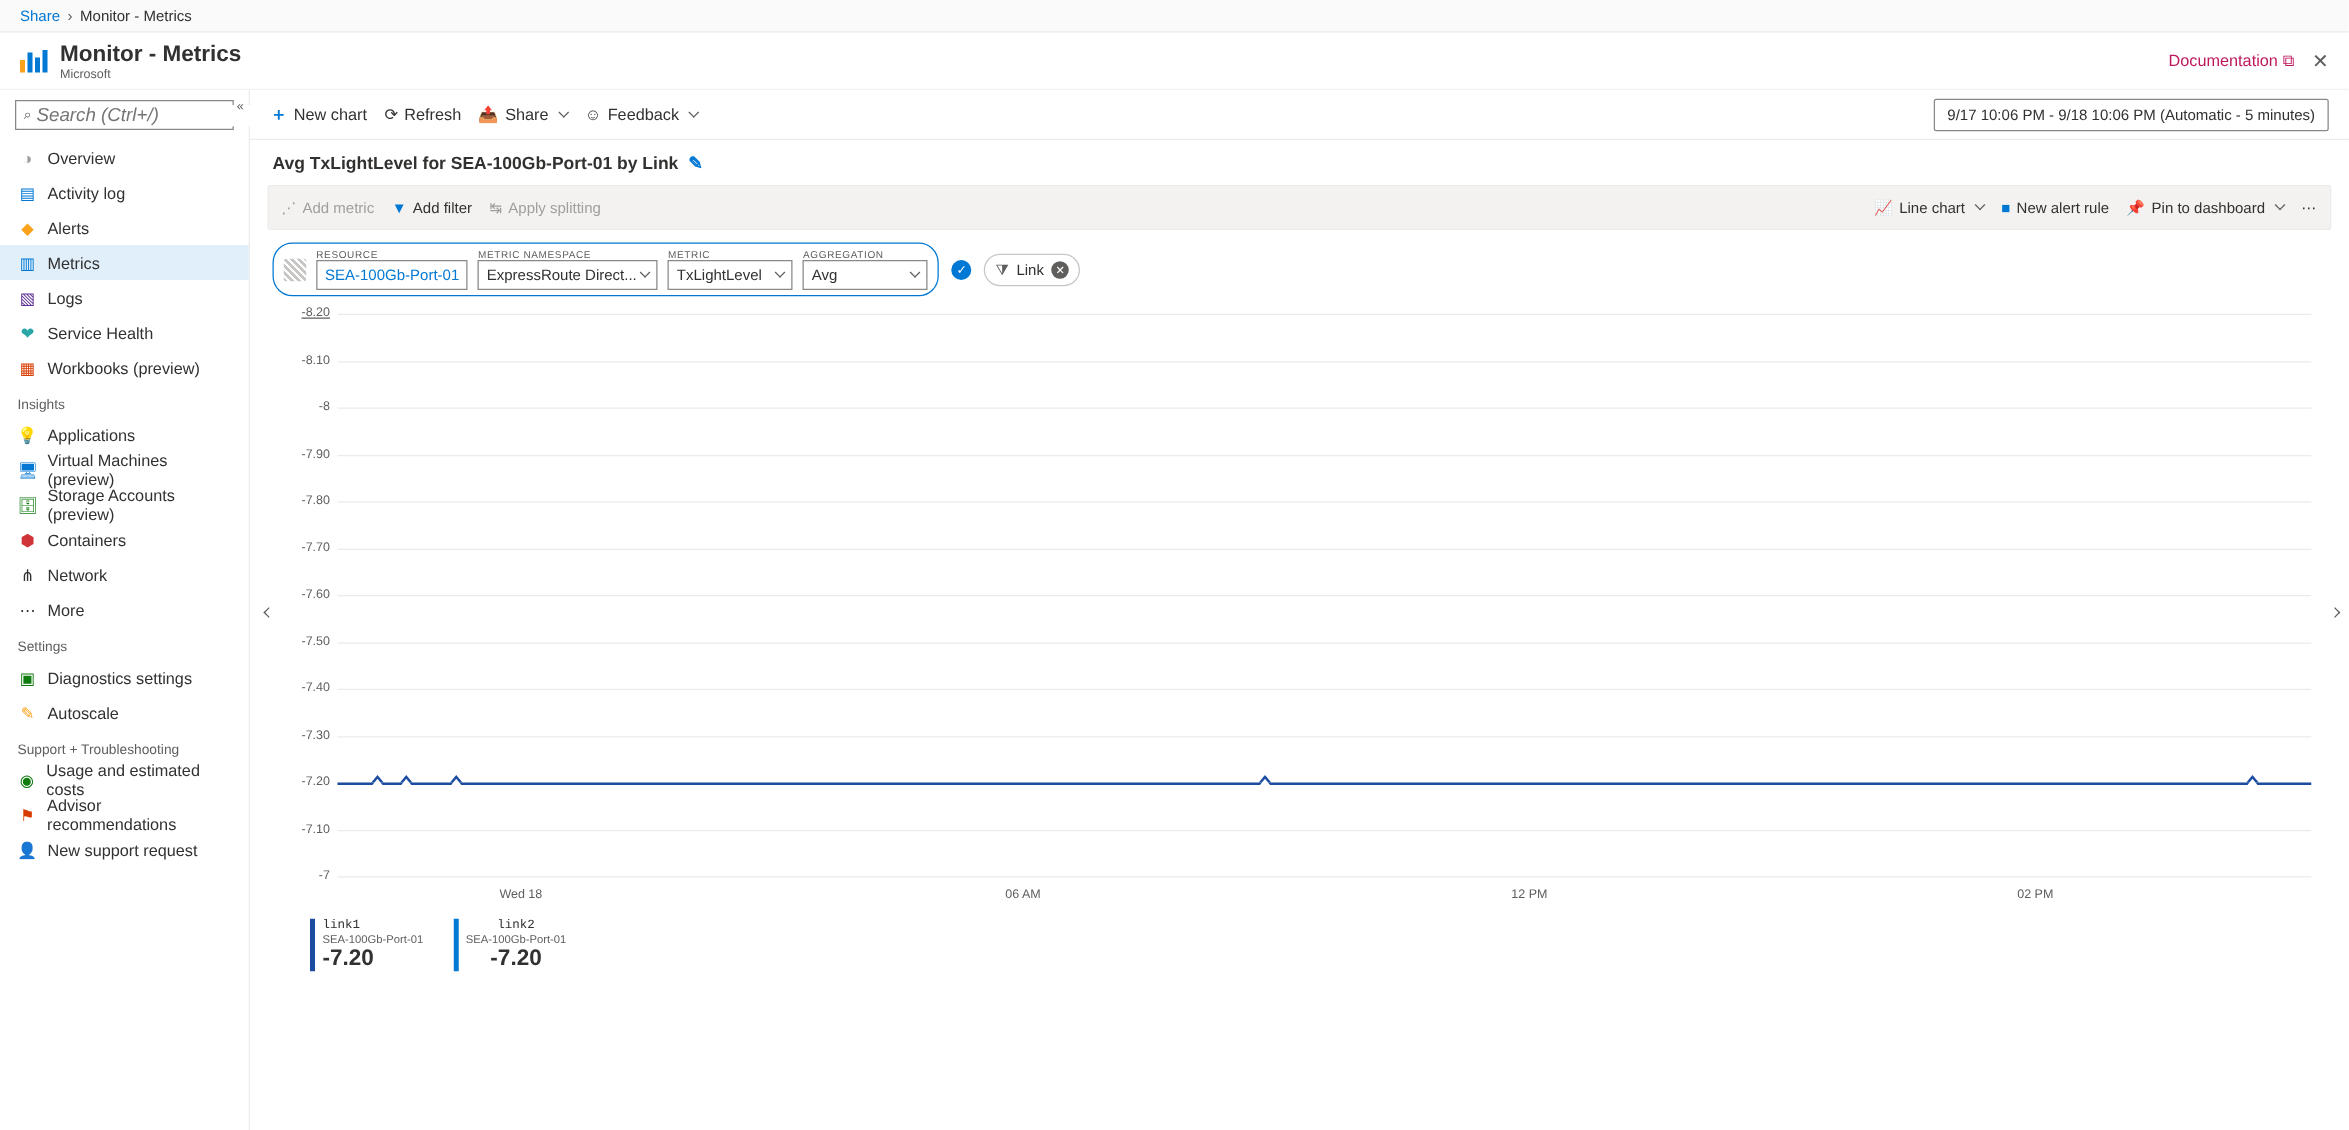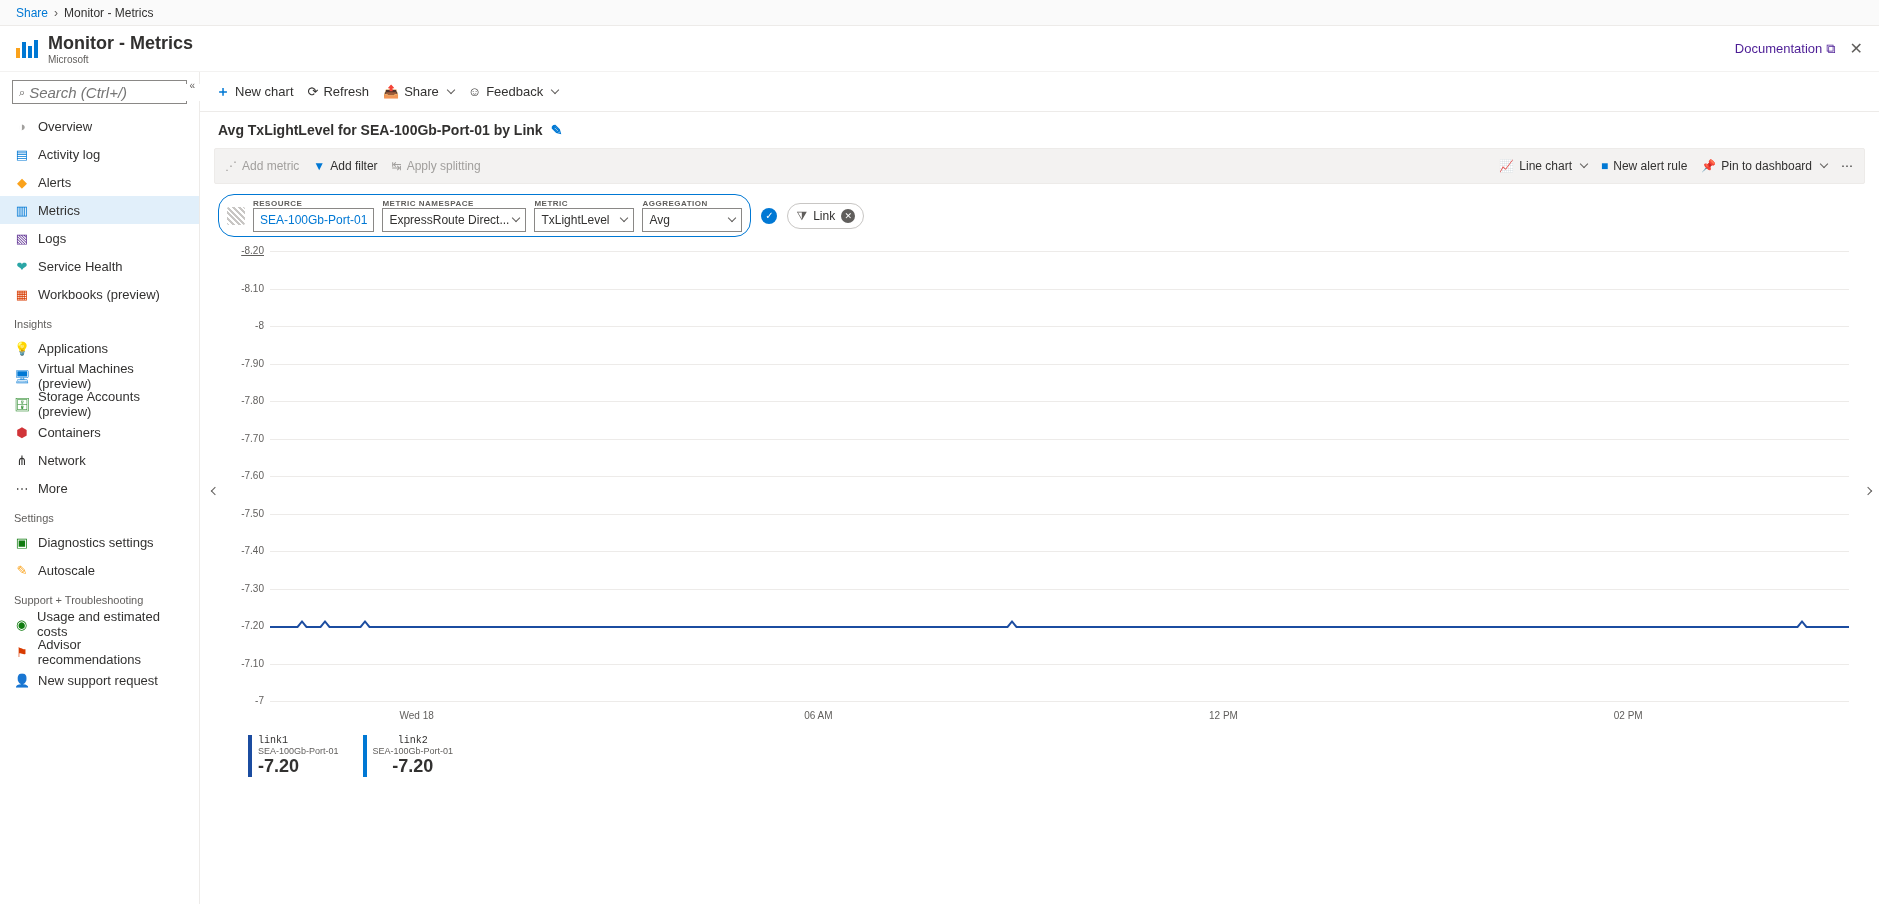--- a/index.html
+++ b/index.html
@@ -14,21 +14,21 @@
   .crumb .sep { margin:0 6px; color:#605e5c; }
 
   
   .titlebar { height:46px; display:flex; align-items:center; padding:0 16px; border-bottom:1px solid #f3f2f1; }
   .titlebar .bars { display:inline-flex; align-items:flex-end; margin-right:8px; }
   .titlebar .bars span { width:4px; margin-right:2px; background:#0078d4; }
   .titlebar .bars span.o { background:#faa21b; }
   .titlebar h1 { font-size:18px; font-weight:600; }
   .titlebar .sub { font-size:10px; color:#605e5c; }
   .titlebar .right { margin-left:auto; display:flex; align-items:center; gap:14px; }
-  .titlebar .right a { color:#4c1d95; text-decoration:none; font-size:13px; display:inline-flex; align-items:center; gap:4px; }
+  .titlebar .right a { color:#be185d; text-decoration:none; font-size:13px; display:inline-flex; align-items:center; gap:4px; }
   .titlebar .close { cursor:pointer; font-size:16px; color:#605e5c; }
 
   
   .body { position:absolute; top:72px; left:0; right:0; bottom:0; display:flex; }
 
   
   .sidebar { width:200px; border-right:1px solid #edebe9; display:flex; flex-direction:column; padding-top:8px; position:relative; }
   .collapse-btn { position:absolute; right:4px; top:8px; font-size:10px; color:#605e5c; cursor:pointer; }
   .search { margin:0 12px 8px; border:1px solid #8a8886; height:24px; display:flex; align-items:center; padding:0 6px; }
   .search input { border:none; outline:none; flex:1; font-style:italic; font-size:15px; }
@@ -49,21 +49,21 @@
 
   .chart-toolbar { margin:0 14px; height:36px; background:#f3f2f1; border:1px solid #edebe9; border-radius:2px; display:flex; align-items:center; padding:0 10px; gap:14px; font-size:12px; }
   .ct-right { margin-left:auto; display:flex; align-items:center; gap:14px; }
   .chart-toolbar .btn { display:inline-flex; align-items:center; gap:5px; cursor:pointer; }
   .chart-toolbar .btn.dis { color:#a19f9d; }
 
   .selector-row { display:flex; align-items:center; gap:10px; padding:10px 18px; }
   .pill-group { border:1.5px solid #0078d4; border-radius:16px; display:flex; align-items:center; padding:4px 8px; gap:8px; }
   .pill-group .avatar { width:18px; height:18px; border-radius:2px; background:repeating-linear-gradient(45deg,#c8c6c4,#c8c6c4 2px,#fff 2px,#fff 4px); }
   .sel { display:flex; flex-direction:column; }
-  .sel label { font-size:8px; letter-spacing:.5px; color:#605e5c; font-weight:700; }
+  .sel label { font-size:8px; letter-spacing:.5px; color:#605e5c; font-weight:400; }
   .sel .box { border:1px solid #8a8886; height:24px; min-width:100px; display:flex; align-items:center; justify-content:space-between; padding:0 6px; font-size:12px; background:#fff; }
   .sel .box.res { color:#0078d4; }
   .check { width:16px; height:16px; border-radius:50%; background:#0078d4; color:#fff; font-size:10px; display:flex; align-items:center; justify-content:center; }
   .filter-pill { border:1px solid #c8c6c4; border-radius:14px; height:26px; display:inline-flex; align-items:center; gap:6px; padding:0 8px; font-size:12px; }
   .filter-pill .flt-ic { color:#605e5c; }
   .filter-pill .x { width:14px; height:14px; border-radius:50%; background:#605e5c; color:#fff; font-size:9px; display:flex; align-items:center; justify-content:center; cursor:pointer; }
 
   
   .chart-wrap { position:relative; margin:4px 30px 0 30px; height:480px; }
   .pager { position:absolute; top:50%; transform:translateY(-50%); color:#0078d4; font-size:16px; cursor:pointer; }
@@ -222,20 +222,21 @@
       <span class="tbtn">
           <span>📤</span>
           <span>Share</span>
           <span class="chev"></span>
         </span>
       <span class="tbtn">
           <span>☺</span>
           <span>Feedback</span>
           <span class="chev"></span>
         </span>
+      <div class="timepicker">9/17 10:06 PM - 9/18 10:06 PM (Automatic - 5 minutes)</div>
     </div>
 
     <div class="chart-title">
       <span>Avg TxLightLevel for SEA-100Gb-Port-01 by Link</span>
       <span class="edit-ic">✎</span>
     </div>
 
     <div class="chart-toolbar">
       <span class="btn dis">
           <span>⋰</span>

